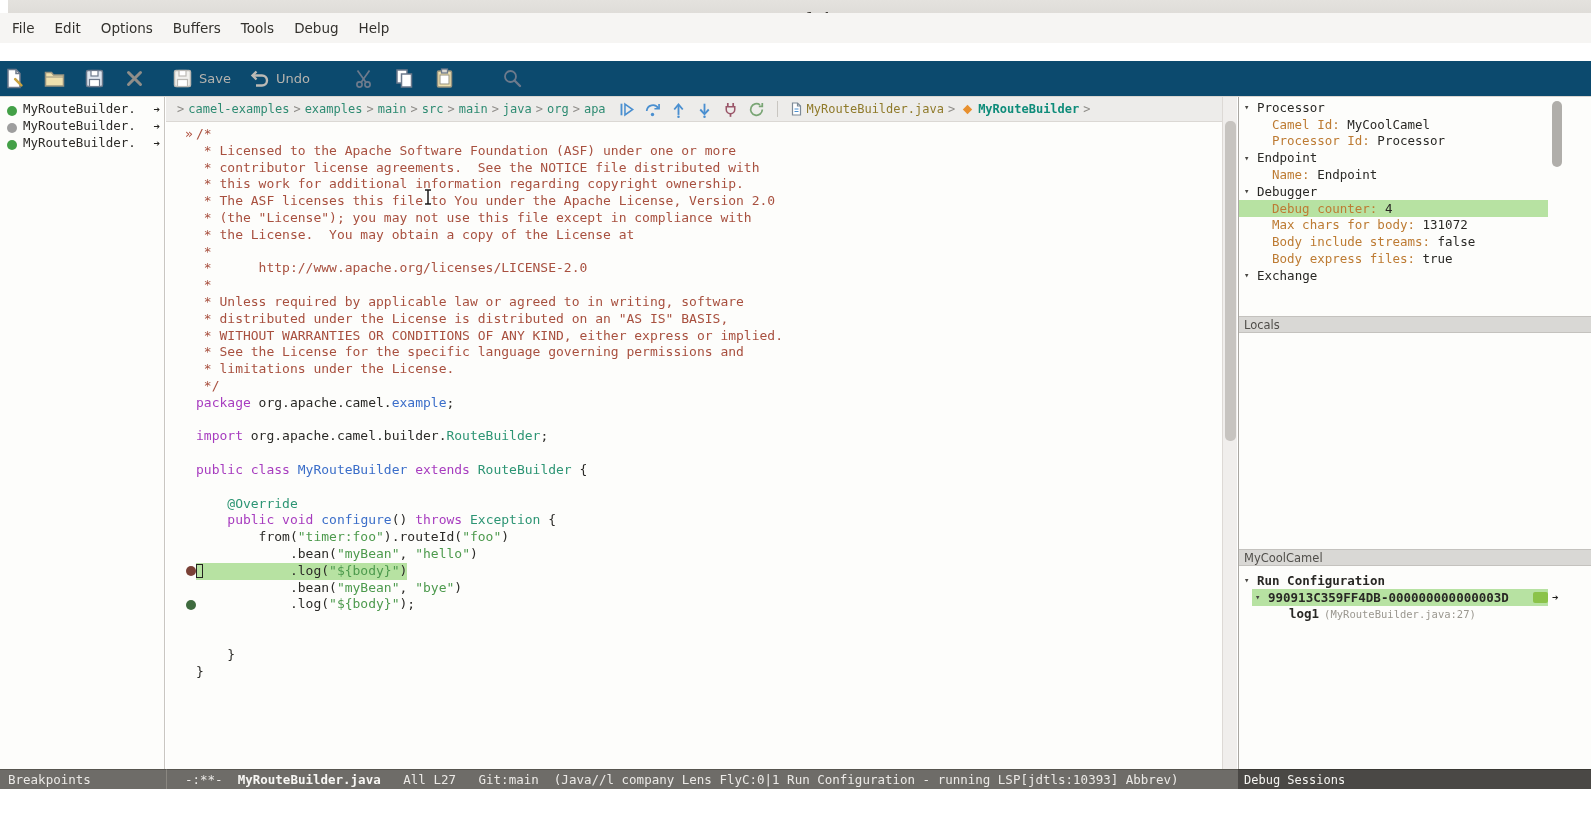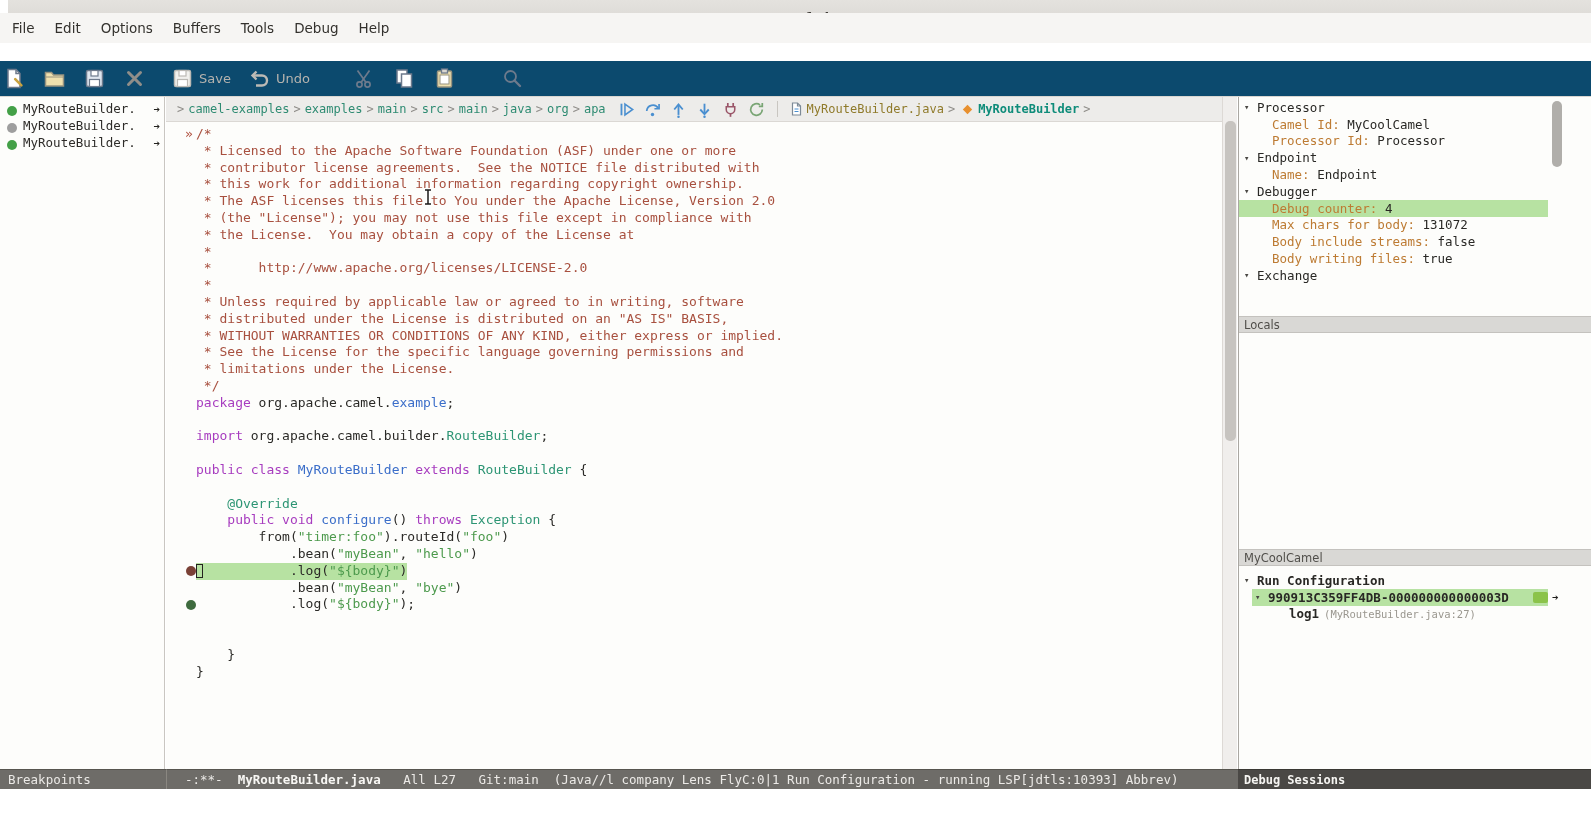--- a/index.html
+++ b/index.html
@@ -84,21 +84,21 @@
   .expr-loc{font-size:10.5px;color:#9a978f;margin-left:5px}
   .badge{width:15px;height:11px;background:#8bc34a;border-radius:2px;margin-left:auto;flex:none}
   .expr-arrow{position:absolute;left:300px;font-size:11px;color:#1e1d1a}
   .panel-thumb{position:absolute;left:313px;top:4px;width:10px;height:66px;background:#b0aeaa;border-radius:5px}
 
   
   .bottombar{position:absolute;top:769px;left:0;width:1591px;height:20px;display:flex;font:12.5px "DejaVu Sans Mono",monospace}
   .ml-left{width:166px;background:#6e6c68;color:#eceae7;display:flex;align-items:center;padding-left:8px;border-top:1px solid #57554f}
   .ml-main{width:1072px;background:#6e6c68;color:#eceae7;display:flex;align-items:center;padding-left:18px;border-top:1px solid #57554f;border-left:1px solid #8a8781;white-space:pre;overflow:hidden}
   .ml-buffer{font-weight:bold;color:#f8f7f4}
-  .ml-right{flex:1;background:#4a4845;color:#f6f5f2;display:flex;align-items:center;padding-left:6px;border-top:1px solid #3a3833;font-weight:bold;font-size:12px}
+  .ml-right{flex:1;background:#4a4845;color:#f6f5f2;display:flex;align-items:center;padding-left:6px;border-top:1px solid #3a3833;font-weight:normal;font-size:12px}
   .echo{position:absolute;top:789px;left:0;width:1591px;height:25px;background:#ffffff}
 
   .mouse{position:absolute;left:422px;top:188px;z-index:9}
 </style>
 </head>
 <body>
 
 <div class="titlebar">
   <span>emacs@fedora</span>
   <span class="close-btn">×</span>
@@ -265,21 +265,21 @@
       <div class="panel-thumb"></div>
     <div class="tree-row node"><span class="twisty">▾</span><span class="node-label">Processor</span></div>
         <div class="tree-row prop"><span class="prop-name">Camel Id:</span><span class="prop-value"> MyCoolCamel</span></div>
         <div class="tree-row prop"><span class="prop-name">Processor Id:</span><span class="prop-value"> Processor</span></div>
         <div class="tree-row node"><span class="twisty">▾</span><span class="node-label">Endpoint</span></div>
         <div class="tree-row prop"><span class="prop-name">Name:</span><span class="prop-value"> Endpoint</span></div>
         <div class="tree-row node"><span class="twisty">▾</span><span class="node-label">Debugger</span></div>
         <div class="tree-row prop hl-row"><span class="prop-name">Debug counter:</span><span class="prop-value"> 4</span></div>
         <div class="tree-row prop"><span class="prop-name">Max chars for body:</span><span class="prop-value"> 131072</span></div>
         <div class="tree-row prop"><span class="prop-name">Body include streams:</span><span class="prop-value"> false</span></div>
-        <div class="tree-row prop"><span class="prop-name">Body writing files:</span><span class="prop-value"> true</span></div>
+        <div class="tree-row prop"><span class="prop-name">Body express files:</span><span class="prop-value"> true</span></div>
         <div class="tree-row node"><span class="twisty">▾</span><span class="node-label">Exchange</span></div>
       </div>
     <div class="section-header">Locals</div>
     <div class="locals-body"></div>
     <div class="section-header">MyCoolCamel</div>
     <div class="expr" id="expressions">
         <div class="expr-row"><span class="twisty">▾</span><span class="bold">Run Configuration</span></div>
         <div class="expr-row session hl-row"><span class="twisty">▾</span><span class="bold">990913C359FF4DB-000000000000003D</span><span class="badge"></span><span class="expr-arrow">➔</span></div>
         <div class="expr-row lvl3"><span class="bold">log1</span><span class="expr-loc">(MyRouteBuilder.java:27)</span></div>
       </div>

